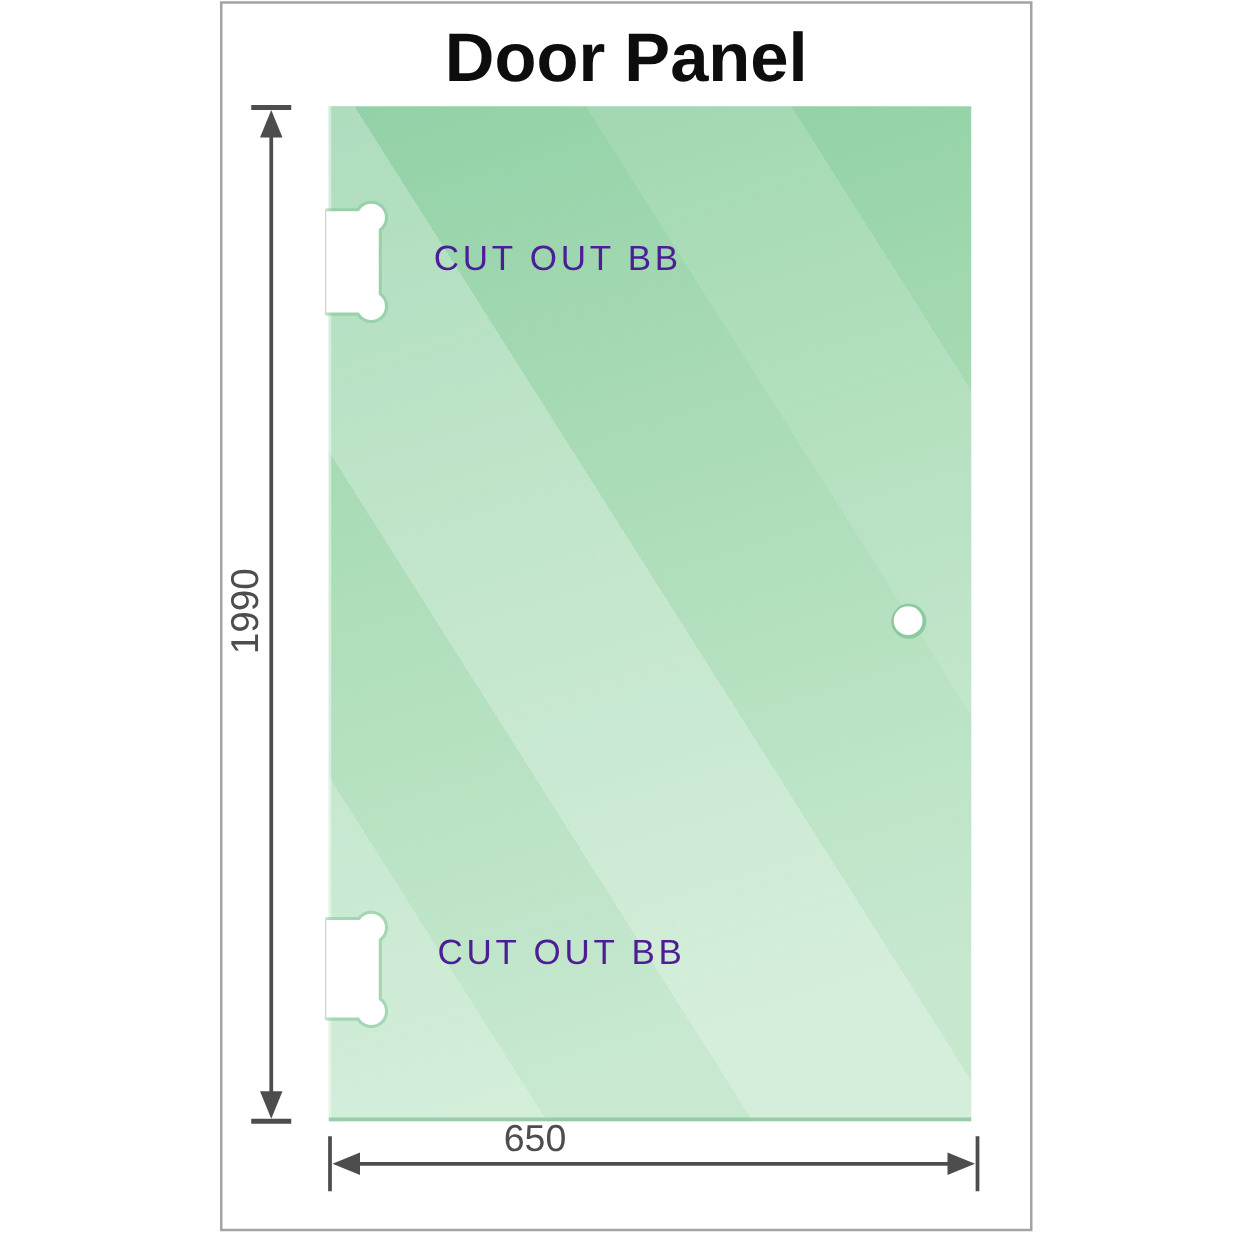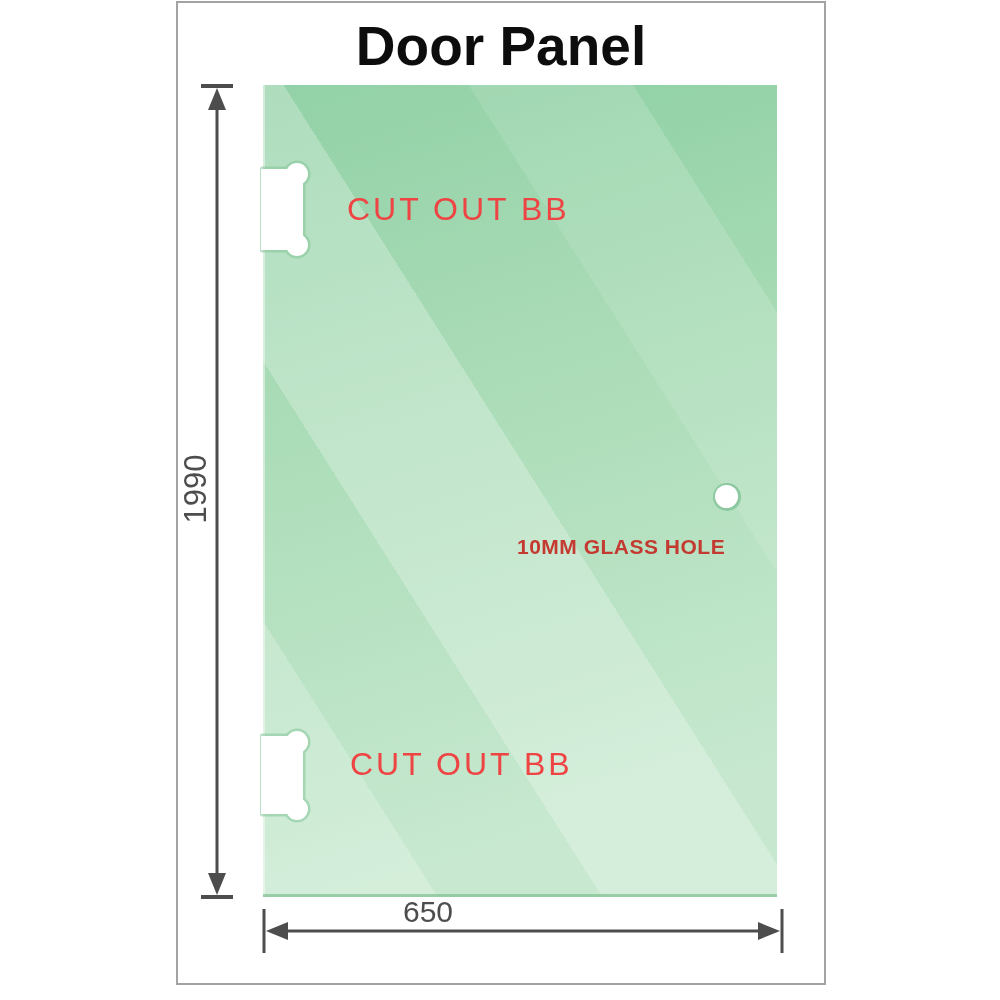--- a/index.html
+++ b/index.html
@@ -4,21 +4,21 @@
 <style>
   html,body{margin:0;padding:0;background:#ffffff;}
   .canvas{position:relative;width:1000px;height:1000px;background:#ffffff;overflow:hidden;
           font-family:"Liberation Sans",sans-serif;}
   .frame{position:absolute;left:176px;top:1px;width:650px;height:984px;
          border:2px solid #a3a3a3;background:#ffffff;box-sizing:border-box;}
   .drawing{position:absolute;left:0;top:0;}
   .txt{position:absolute;white-space:nowrap;}
   .title{left:501px;top:14px;transform:translateX(-50%);
          font-size:55px;font-weight:700;color:#0d0d0d;letter-spacing:0px;}
-  .cutout-label{font-size:32px;letter-spacing:3px;color:#ef4444;font-weight:400;}
+  .cutout-label{font-size:28px;letter-spacing:3px;color:#4c1d95;font-weight:400;}
   .cutout-top{left:347px;top:191px;}
   .cutout-bottom{left:350px;top:746px;}
   .hole-label{left:517px;top:535px;font-size:21px;font-weight:700;
               color:#c43a31;letter-spacing:0.5px;}
   .dim-label{font-size:31px;color:#4d4d4d;}
   .dim-height{left:196px;top:489px;transform:translate(-50%,-50%) rotate(-90deg);}
   .dim-width{left:428px;top:912px;transform:translate(-50%,-50%);font-size:30px;}
 </style>
 </head>
 <body>
@@ -104,19 +104,18 @@
       <polygon points="780,931 758,922 758,940" fill="#4d4d4d" stroke="none"></polygon>
     </g>
   </svg>
 
   <div class="txt title">Door Panel</div>
 
   <div class="txt cutout-label cutout-top">CUT OUT BB</div>
 
   <div class="txt cutout-label cutout-bottom">CUT OUT BB</div>
 
-  <div class="txt hole-label">10MM GLASS HOLE</div>
 
   <div class="txt dim-label dim-height">1990</div>
 
   <div class="txt dim-label dim-width">650</div>
 
 </div>
 
 </body></html>

